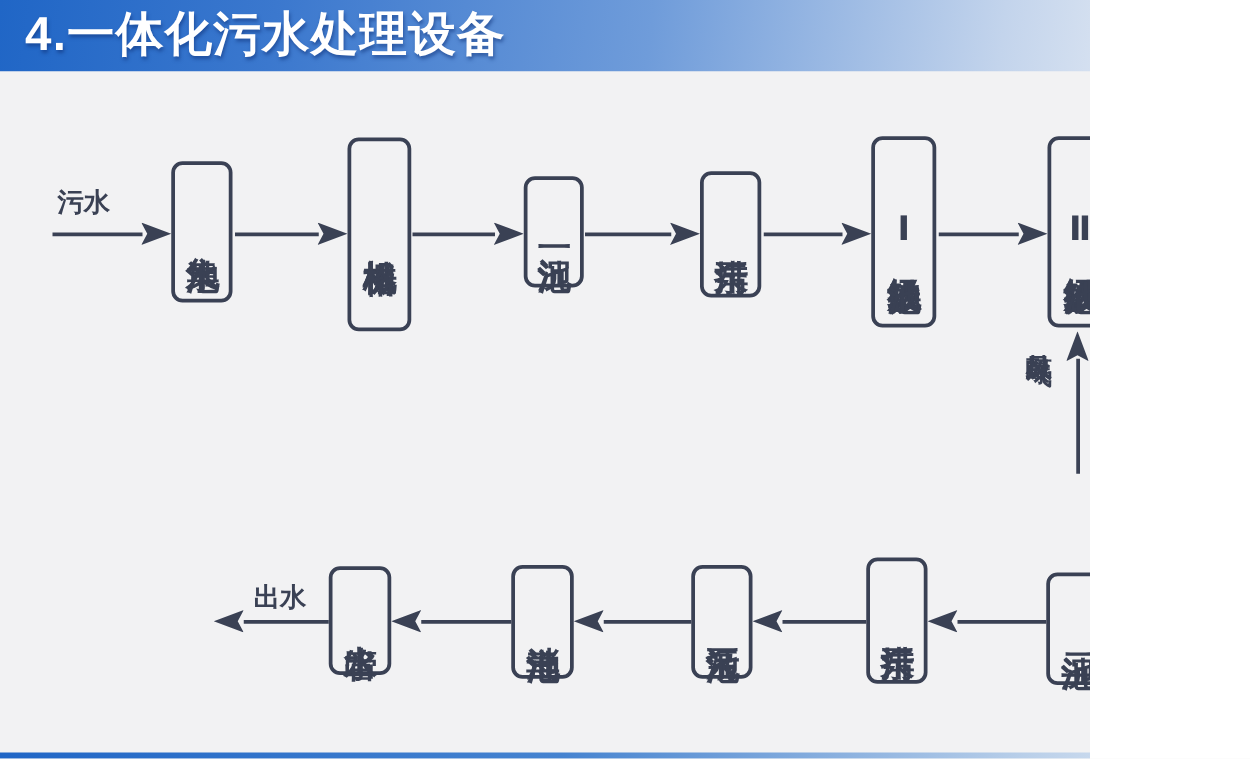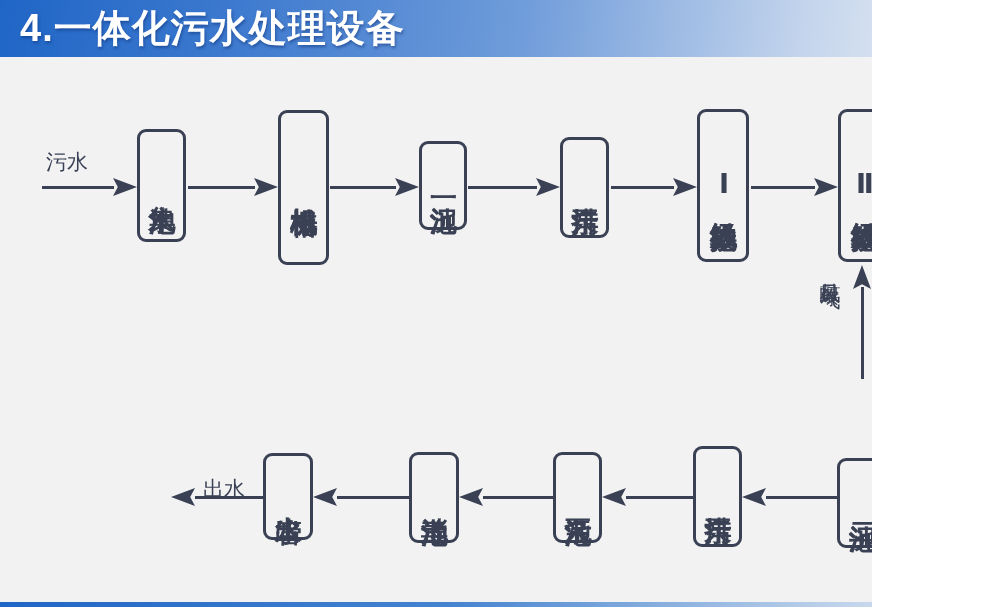--- a/index.html
+++ b/index.html
@@ -27,21 +27,21 @@
   
   .diagram{position:absolute;left:0;top:57px;width:1000px;height:545px;}
   .node{
     position:absolute;box-sizing:border-box;
     border:3px solid #3a4154;border-radius:9px;background:#f2f2f3;
     display:flex;align-items:center;justify-content:center;
     color:#3a4154;font-weight:600;font-size:27px;
   }
   .vnode{writing-mode:vertical-rl;text-orientation:upright;letter-spacing:1px;line-height:1;}
   .flow-label{
-    position:absolute;color:#3a4154;font-weight:400;font-size:21px;white-space:nowrap;
+    position:absolute;color:#3a4154;font-weight:700;font-size:21px;white-space:nowrap;
   }
   .vlabel{writing-mode:vertical-rl;text-orientation:upright;letter-spacing:2px;line-height:1;}
   .line{position:absolute;background:#3a4154;}
   .head{position:absolute;background:#3a4154;}
   .head-right{width:24px;height:18px;clip-path:polygon(0% 0%,100% 50%,0% 100%,20% 50%);}
   .head-left {width:24px;height:18px;clip-path:polygon(100% 0%,0% 50%,100% 100%,80% 50%);}
   .head-up   {width:18px;height:24px;clip-path:polygon(0% 100%,50% 0%,100% 100%,50% 80%);}
 </style>
 </head>
 <body>
@@ -100,21 +100,21 @@
 
     <div class="line" style="left:626px;top:439px;width:67px;height:3px;"></div>
     <div class="head head-left" style="left:602px;top:431px;"></div>
 
     <div class="line" style="left:483px;top:439px;width:70px;height:3px;"></div>
     <div class="head head-left" style="left:459px;top:431px;"></div>
 
     <div class="line" style="left:337px;top:439px;width:72px;height:3px;"></div>
     <div class="head head-left" style="left:313px;top:431px;"></div>
 
-    <div class="flow-label" style="left:203px;top:418px;">出水</div>
+    <div class="flow-label" style="left:203px;top:407px;">出水</div>
     <div class="line" style="left:195px;top:439px;width:68px;height:3px;"></div>
     <div class="head head-left" style="left:171px;top:431px;"></div>
 
   </div>
 
   <div class="bottom-bar"></div>
 
 </div>
 
 </body></html>

